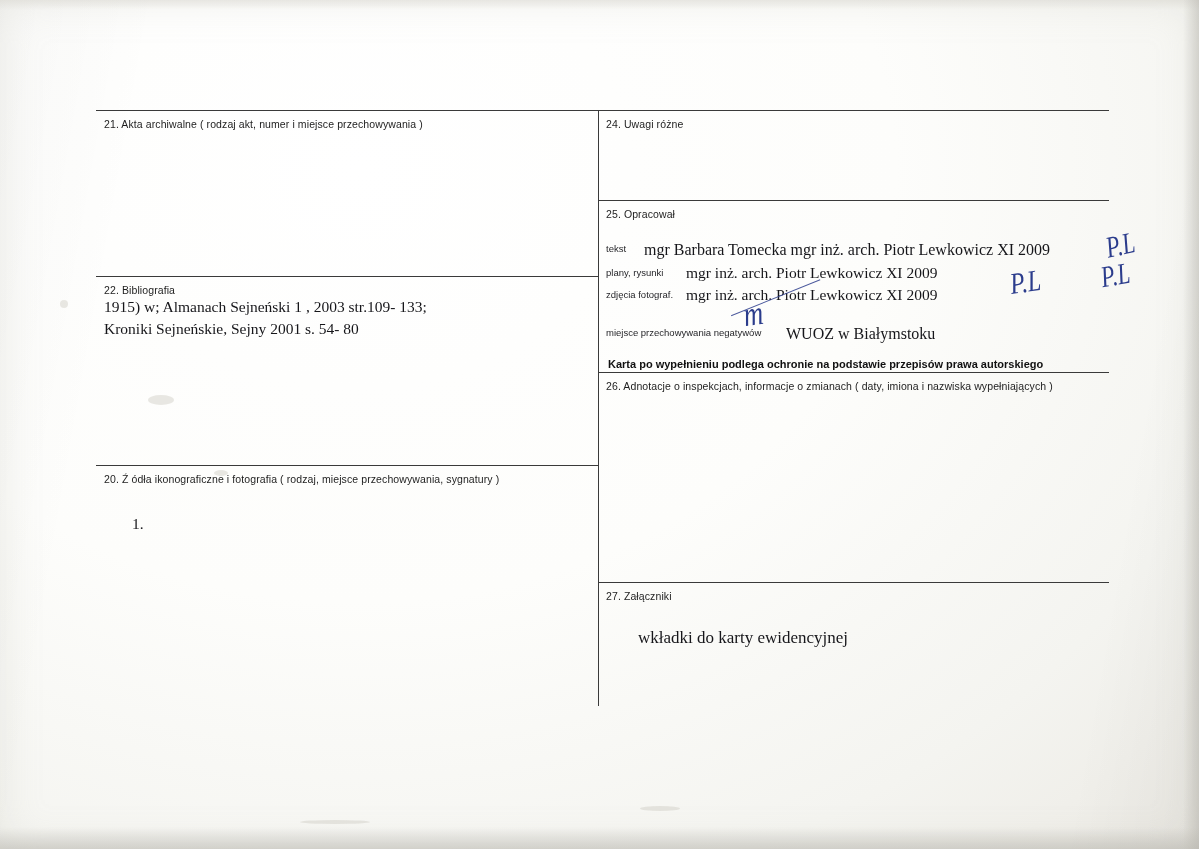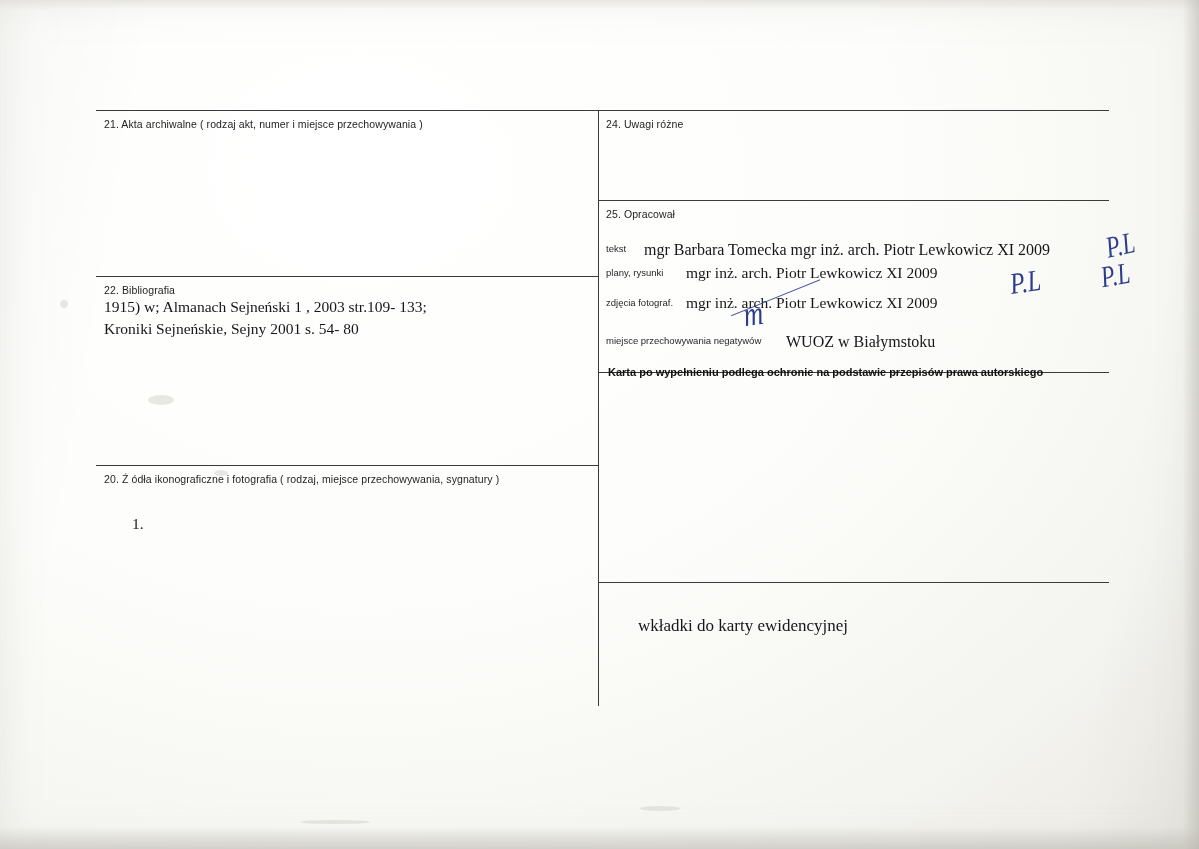--- a/index.html
+++ b/index.html
@@ -221,35 +221,40 @@
       <div style="position:relative; margin-top:18px; height:20px;">
         <span class="small-label" style="position:absolute; left:0; top:5px;">tekst</span>
         <span class="hand" style="position:absolute; left:38px; top:0; font-size:16px;">mgr  Barbara Tomecka mgr inż. arch. Piotr Lewkowicz   XI 2009</span>
       </div>
 
       <div style="position:relative; margin-top:4px; height:20px;">
         <span class="small-label" style="position:absolute; left:0; top:5px;">plany, rysunki</span>
         <span class="hand" style="position:absolute; left:80px; top:0; font-size:15.5px;">mgr inż. arch. Piotr Lewkowicz  XI 2009</span>
       </div>
 
-      <div style="position:relative; margin-top:10px; height:20px;">
+      <div style="position:relative; margin-top:2px; height:20px;">
         <span class="small-label" style="position:absolute; left:0; top:5px;">zdjęcia fotograf.</span>
         <span class="hand" style="position:absolute; left:80px; top:0; font-size:15.5px;">mgr inż. arch. Piotr Lewkowicz XI 2009</span>
       </div>
 
       <div style="position:relative; margin-top:18px; height:22px;">
         <span class="small-label" style="position:absolute; left:0; top:5px;">miejsce przechowywania negatywów</span>
         <span class="hand" style="position:absolute; left:180px; top:0; font-size:16px;">WUOZ w Białymstoku</span>
       </div>
 
       <div class="bold-note" style="margin-top:14px; margin-left:2px;">Karta po wypełnieniu podlega ochronie na podstawie przepisów prawa autorskiego</div>
     </div>
 
+    <div class="cell" style="left:510px; top:270px; width:495px; height:196px;">
+      <div class="fieldlabel">26. Adnotacje o inspekcjach, informacje o zmianach ( daty, imiona i nazwiska wypełniających )</div>
+      <div class="hand"></div>
+    </div>
 
     <div class="cell" style="left:510px; top:480px; width:495px; height:110px;">
+      <div class="fieldlabel">27. Załączniki</div>
       <div class="hand" style="margin-top:24px; margin-left:32px; font-size:17px;">wkładki do karty ewidencyjnej</div>
     </div>
 
     <div class="ink sig1">m</div>
     <div class="sig-stroke"></div>
     <div class="ink sig2">P.L</div>
     <div class="ink sig3">P.L</div>
     <div class="ink sig4">P.L</div>
   </div>
 </div>

